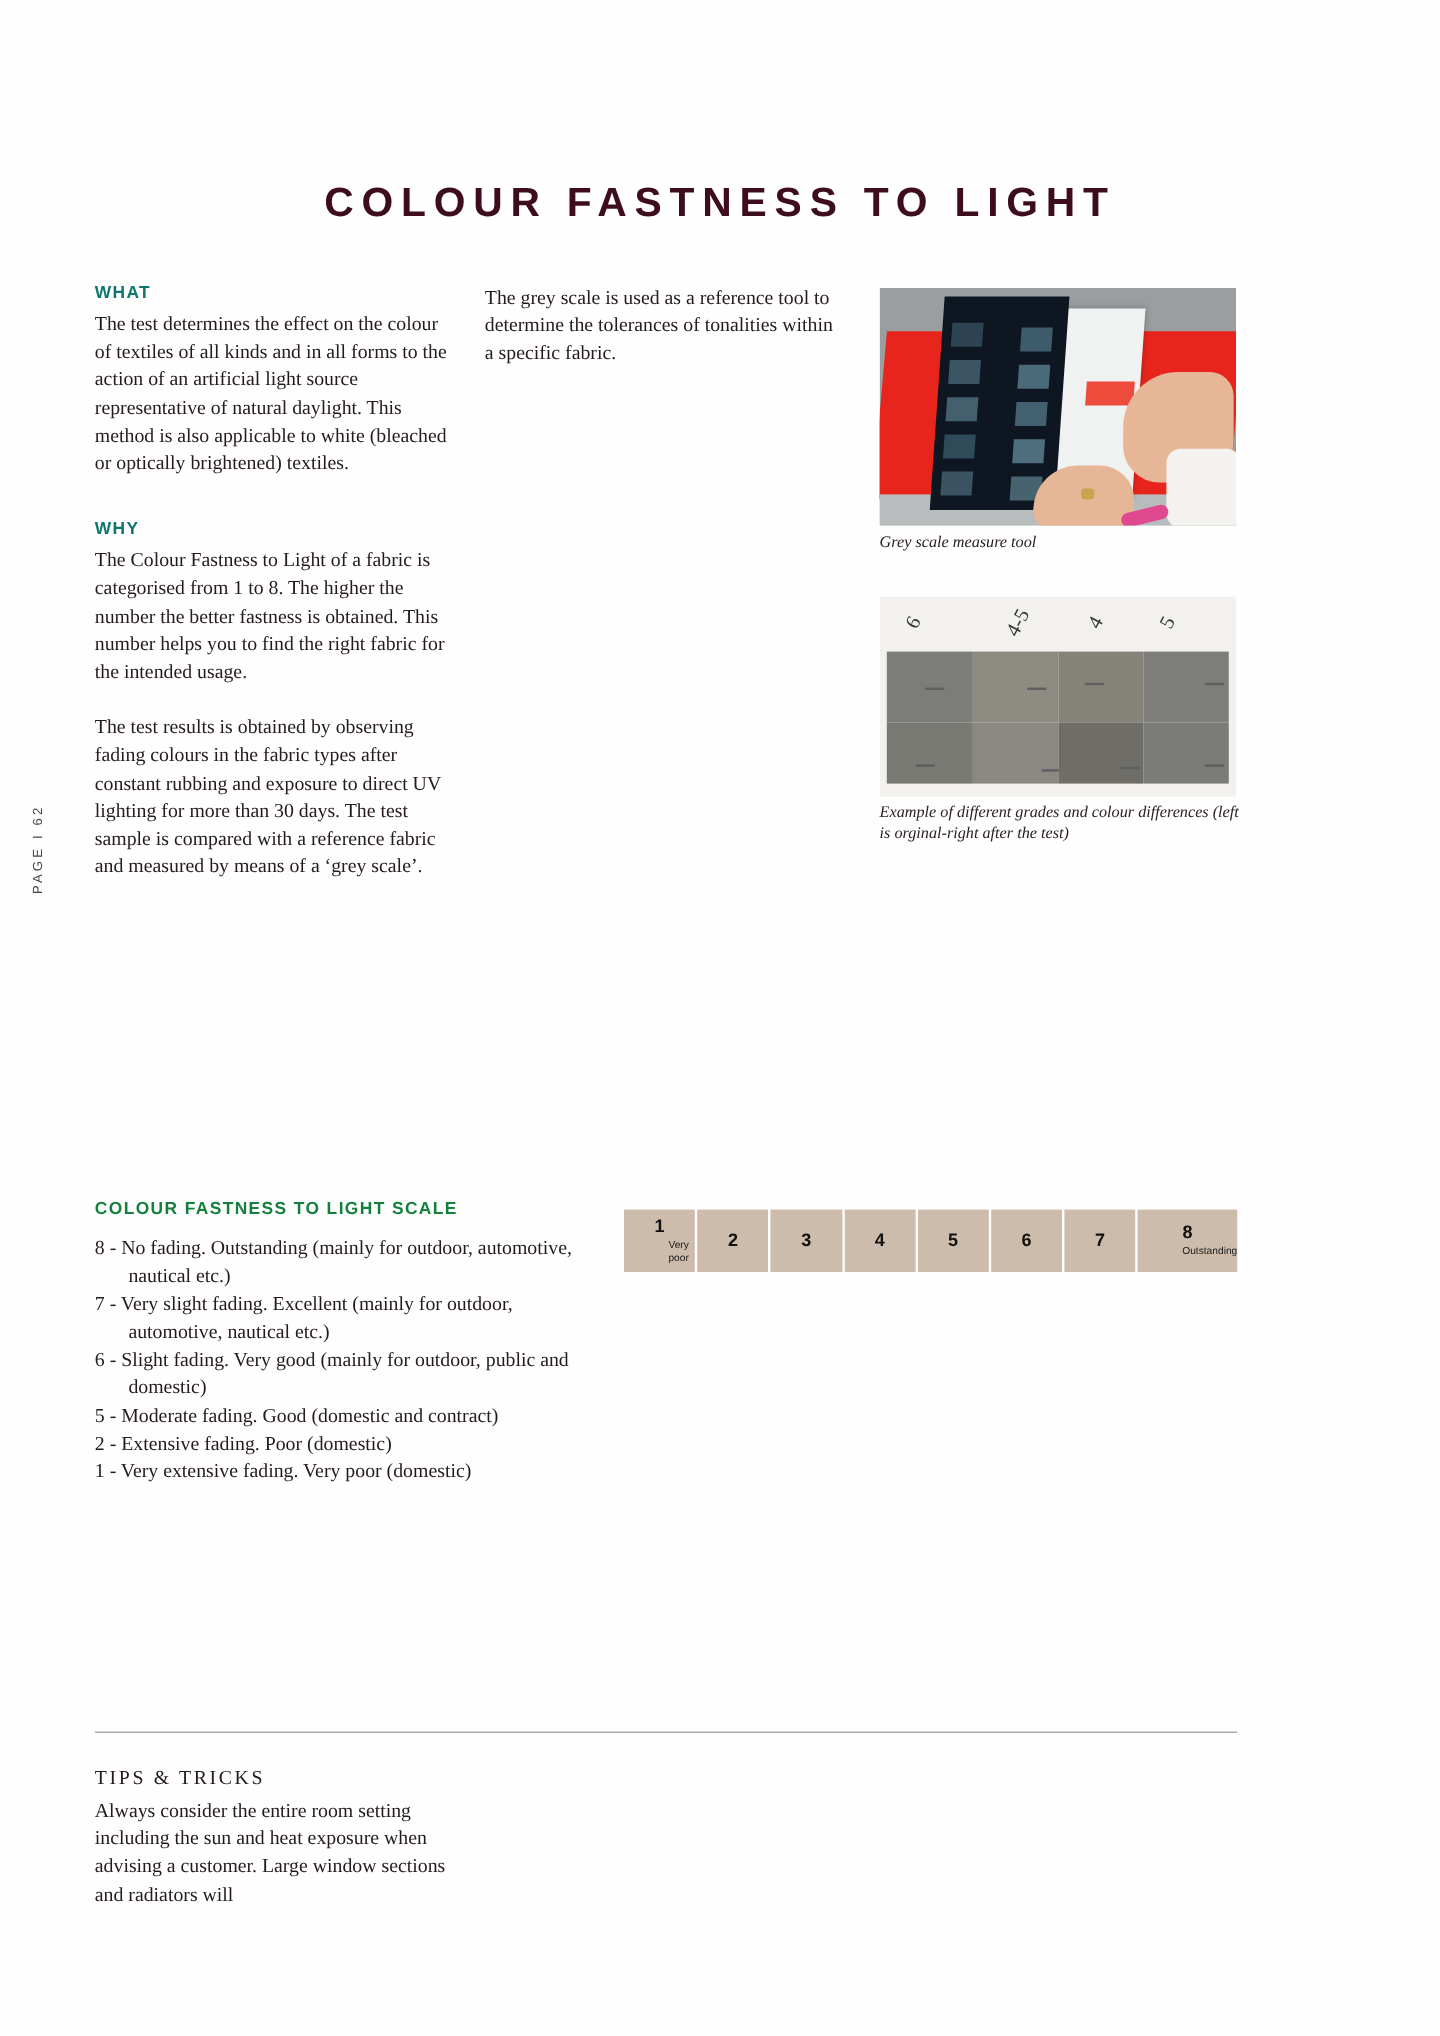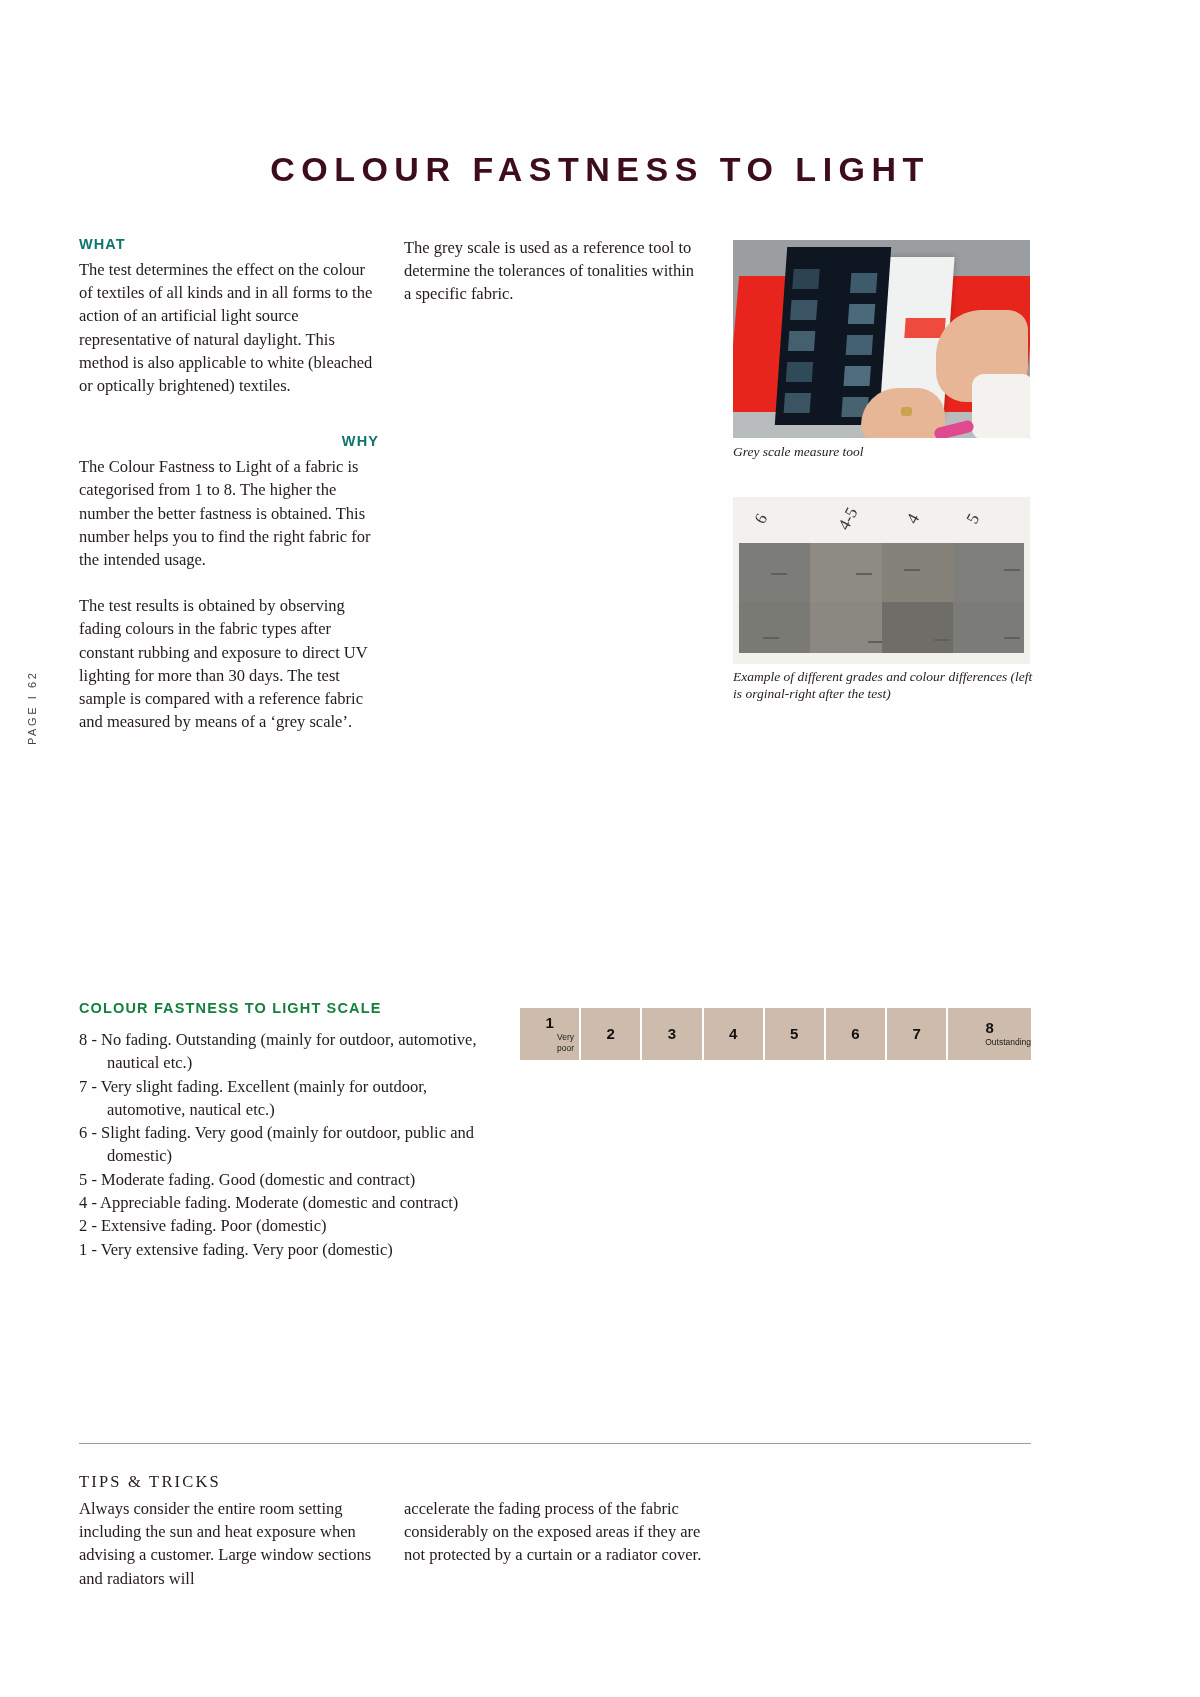--- a/index.html
+++ b/index.html
@@ -66,21 +66,21 @@
   }
 
   h2.section-head {
     font-family: "Liberation Sans", sans-serif;
     font-weight: bold;
     font-size: 14.5px;
     letter-spacing: 1.1px;
     color: #0f766e;
     margin: 0 0 6px 0;
   }
-  h2.section-head.spaced { margin-top: 36px; text-align: right; }
+  h2.section-head.spaced { margin-top: 36px; }
 
   p.body {
     margin: 0 0 0 0;
     font-size: 16.5px;
     line-height: 23.2px;
     color: #241a1c;
     text-align: left;
   }
   p.body + p.body { margin-top: 23px; }
 
@@ -357,27 +357,23 @@
       <span class="num">8</span>
       <span class="sub">Outstanding</span>
     </div>
   </div>
 
   <div class="scale-list">
     <div class="item">8 - No fading. Outstanding (mainly for outdoor, automotive, nautical etc.)</div>
     <div class="item">7 - Very slight fading. Excellent (mainly for outdoor, automotive, nautical etc.)</div>
     <div class="item">6 - Slight fading. Very good (mainly for outdoor, public and domestic)</div>
     <div class="item">5 - Moderate fading. Good (domestic and contract)</div>
-    <div class="item">4 - Appreciable fading. Moderate (domestic and contract)</div>
     <div class="item">2 - Extensive fading. Poor (domestic)</div>
     <div class="item">1 - Very extensive fading. Very poor (domestic)</div>
   </div>
 
   <div class="rule"></div>
   <div class="tips-head">TIPS &amp; TRICKS</div>
   <div class="tips-col-1">
     <p>Always consider the entire room setting including the sun and heat exposure when advising a customer. Large window sections and radiators will</p>
   </div>
-  <div class="tips-col-2">
-    <p>accelerate the fading process of the fabric considerably on the exposed areas if they are not protected by a curtain or a radiator cover.</p>
-  </div>
 
 </div>
 
 </body></html>

